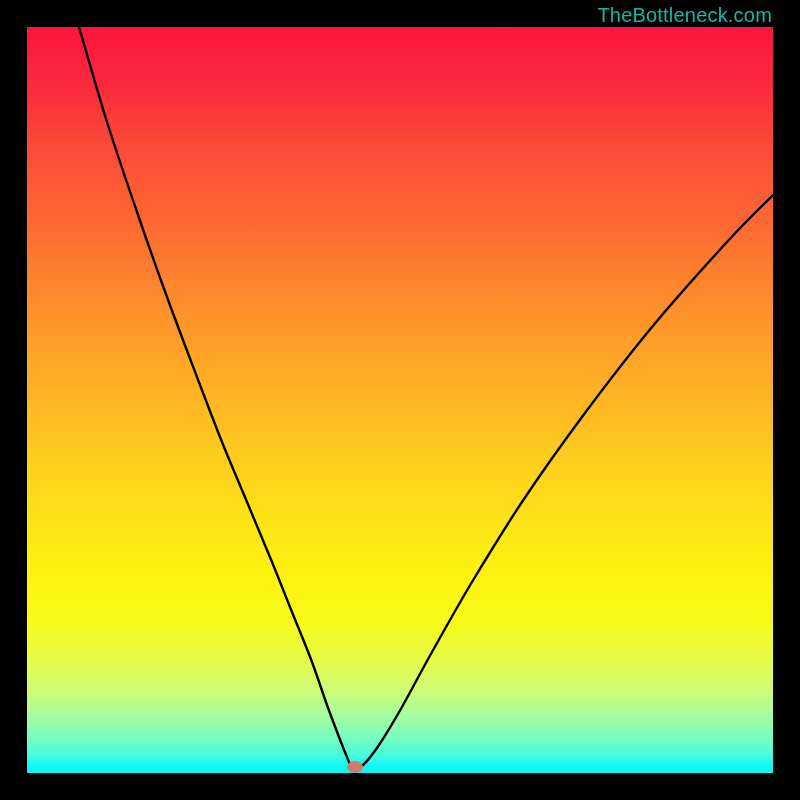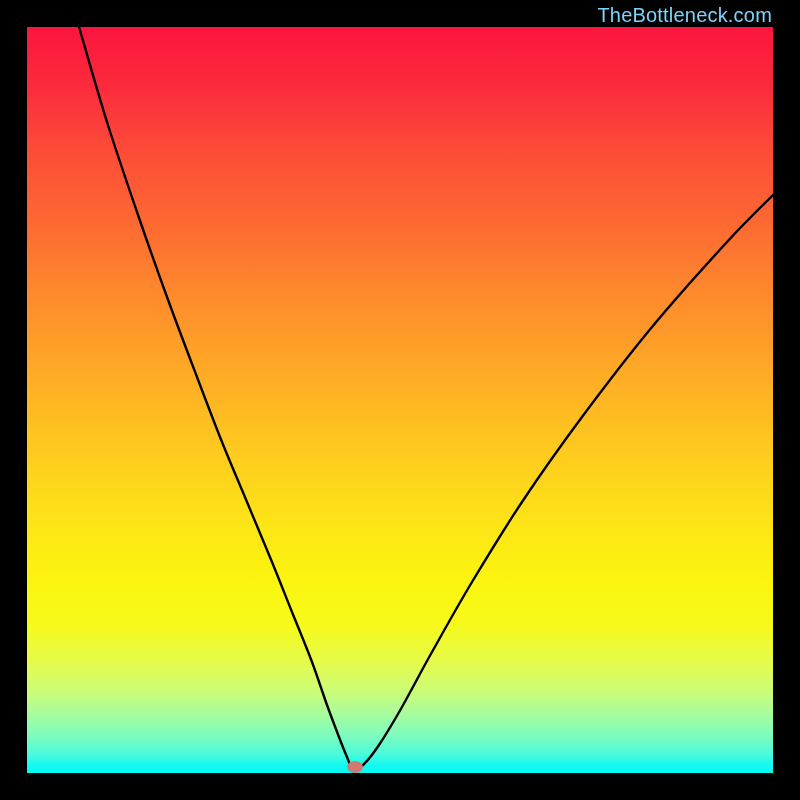--- a/index.html
+++ b/index.html
@@ -49,21 +49,21 @@
     position: absolute;
     left: 0;
     top: 0;
     width: 746px;
     height: 746px;
   }
   .watermark {
     position: absolute;
     top: 4px;
     right: 28px;
-    color: #7dd3fc;
+    color: #14b8a6;
     font-size: 20px;
     font-weight: 500;
     letter-spacing: 0.2px;
   }
 </style>
 </head>
 <body>
 
 <div class="stage">
 

